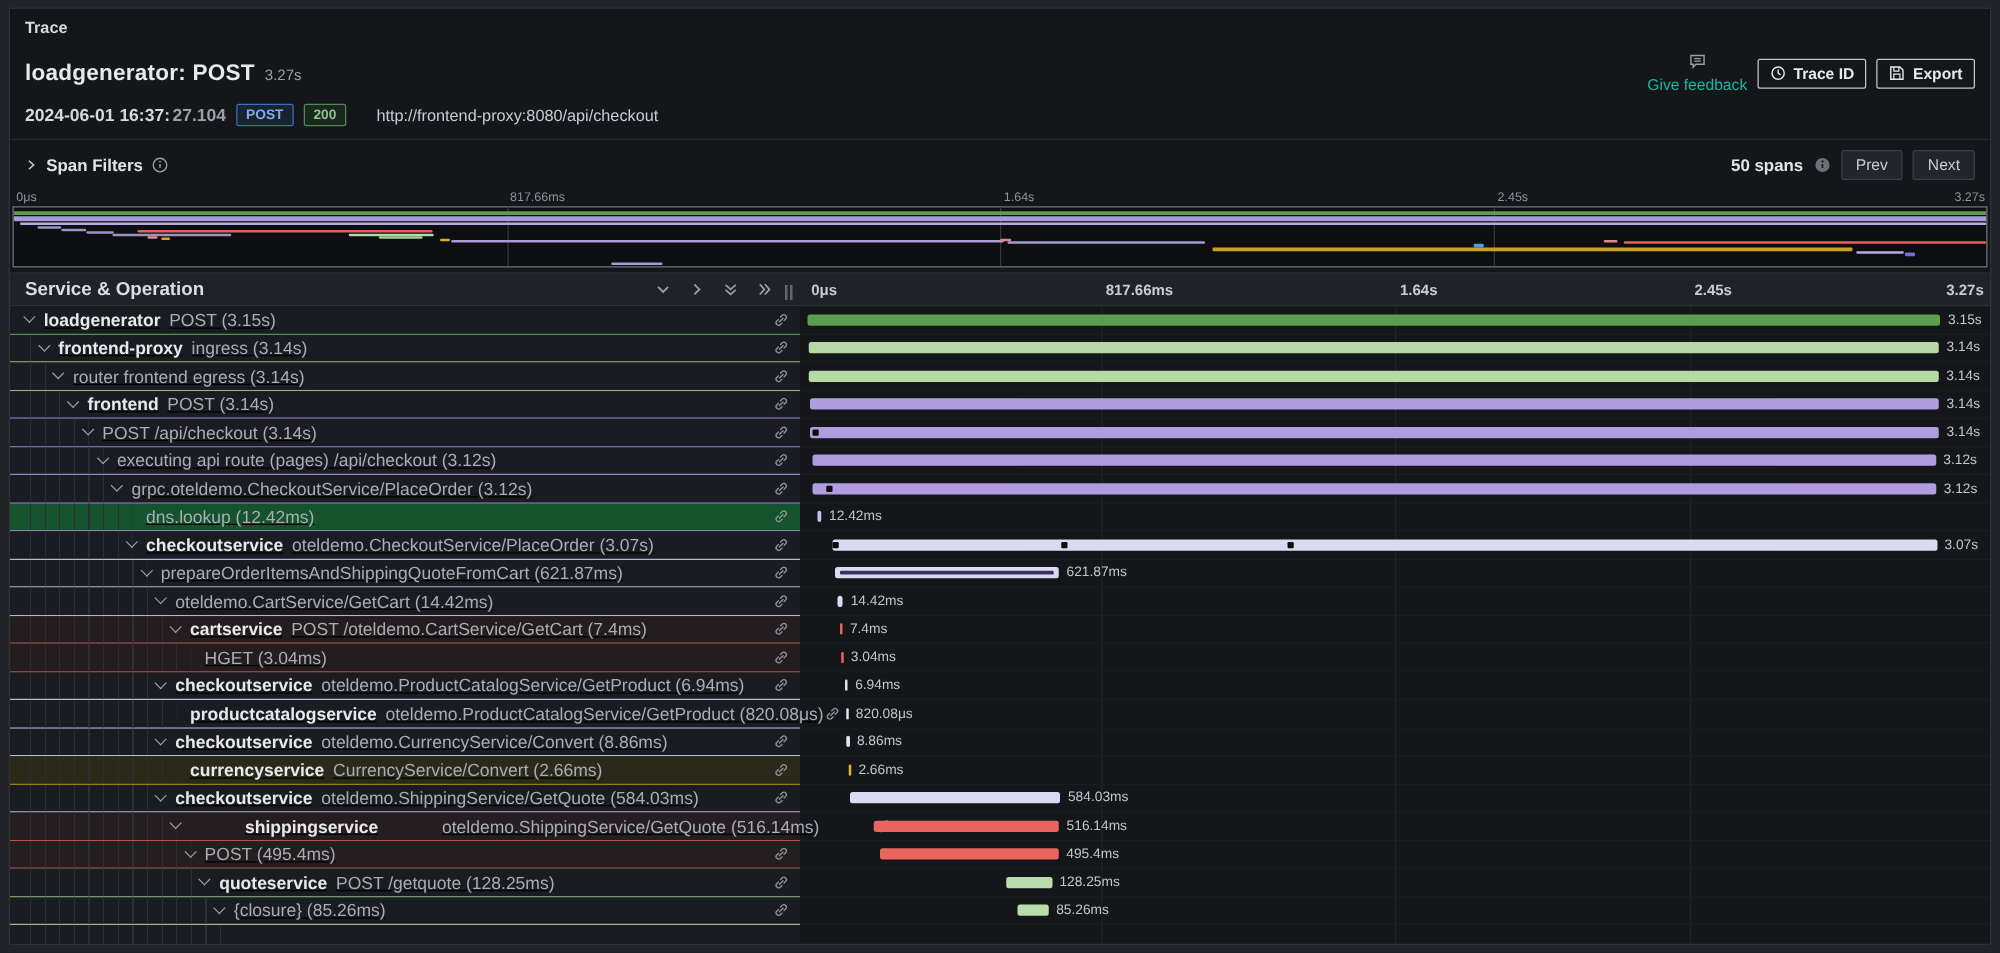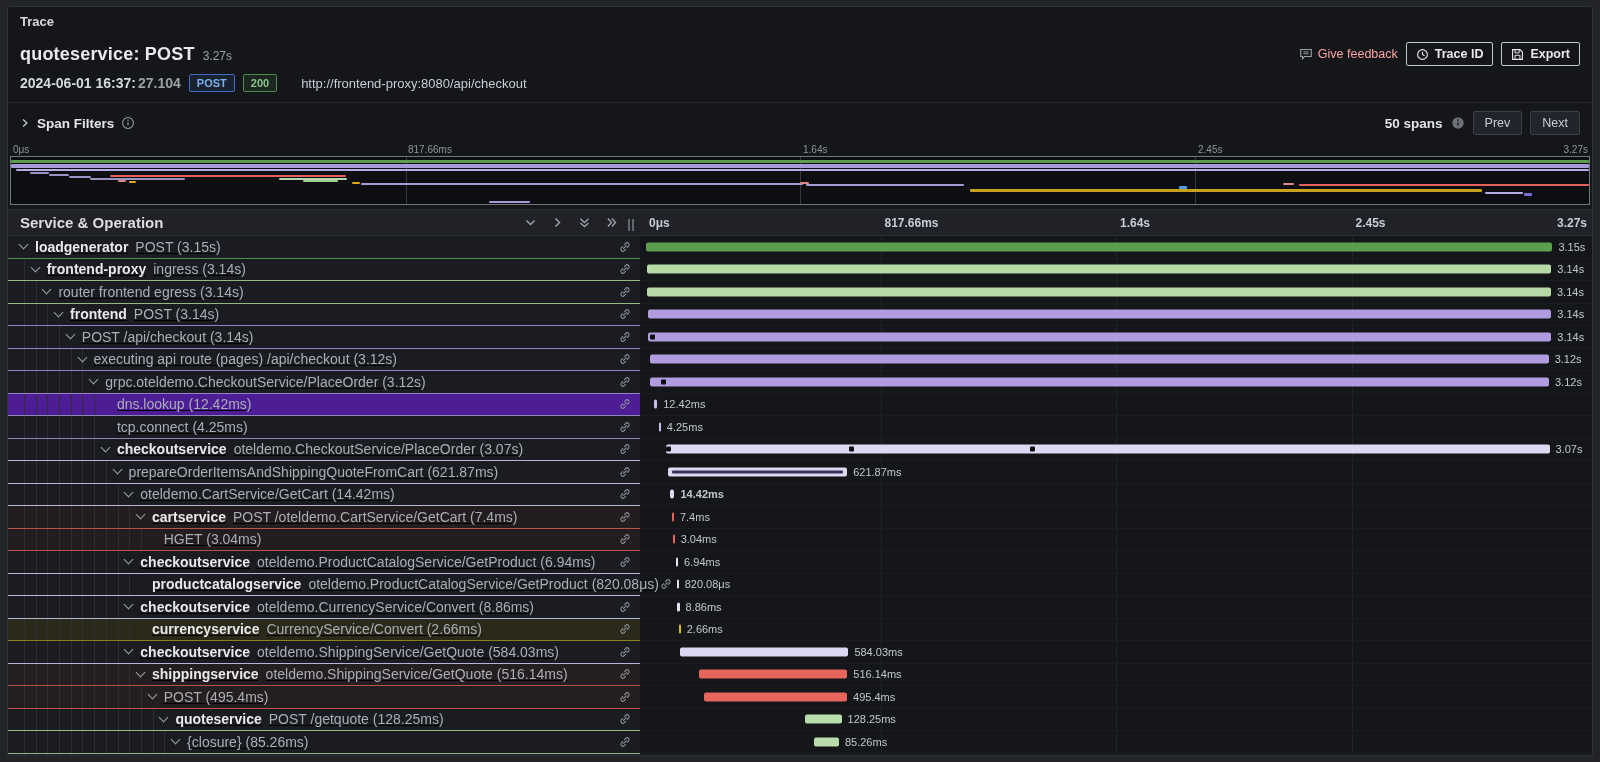--- a/index.html
+++ b/index.html
@@ -5,21 +5,21 @@
   * { box-sizing: border-box; margin: 0; padding: 0; }
   html,body { width:1600px; height:762px; background:#22242a; font-family:"Liberation Sans",sans-serif; overflow:hidden; }
   .panel { position:absolute; left:7px; top:6px; right:7px; bottom:6px; background:#141619; border:1px solid #2e3137; border-radius:2px; overflow:hidden; }
 
   .panel-title { padding:7px 12px 5px; font-size:13px; font-weight:600; color:#d8d9da; }
 
   .title-row { display:flex; align-items:center; padding:8px 12px 2px; }
   .title-row h1 { font-size:18px; font-weight:700; color:#e8e9ea; letter-spacing:.2px; }
   .trace-dur { font-size:12px; color:#9aa0a6; margin-left:8px; margin-top:3px; }
   .actions { margin-left:auto; display:flex; align-items:center; gap:8px; }
-  .feedback { display:flex; align-items:center; gap:5px; color:#fca5a5; font-size:12.5px; cursor:pointer; }
+  .feedback { display:flex; align-items:center; gap:5px; color:#14b8a6; font-size:12.5px; cursor:pointer;flex-direction:column; }
   .hbtn { display:flex; align-items:center; gap:6px; border:1px solid #c2c7cf; border-radius:2px; background:transparent; color:#e8e9ea; font-size:12.5px; font-weight:700; padding:4px 9px; cursor:pointer; font-family:inherit; }
 
   .sub-row { display:flex; align-items:center; gap:8px; padding:6px 12px 10px; }
   .dt-main { font-size:14px; color:#d5d9dd; font-weight:600; }
   .dt-ms { font-size:14px; color:#9aa0a6; font-weight:600; margin-left:-6px; }
   .badge { font-size:11px; font-weight:700; padding:2px 7px; border-radius:2px; }
   .badge.method { color:#7cb0e8; border:1px solid #3e6ec0; background:rgba(61,113,217,.13); }
   .badge.status { color:#8ac48d; border:1px solid #4f8a50; background:rgba(86,166,74,.12); }
   .url { font-size:13px; color:#c7cdd6;margin-left:16px; }
 
@@ -66,21 +66,21 @@
   .ic { display:block; }
 </style>
 </head>
 <body>
 
 <div class="panel">
 
   <div class="panel-title">Trace</div>
 
   <div class="title-row">
-    <h1>quoteservice: POST</h1>
+    <h1>loadgenerator: POST</h1>
     <span class="trace-dur">3.27s</span>
     <div class="actions">
       <span class="feedback">
         <svg class="ic" width="14" height="14" viewBox="0 0 16 16">
             <path d="M2 2.8h12v8H6.5L4 13.4v-2.6H2z" fill="none" stroke="#9aa0a6" stroke-width="1.3"></path>
             <path d="M5 5.6h6M5 7.8h6" stroke="#9aa0a6" stroke-width="1.1"></path>
           </svg>
         <span>Give feedback</span>
       </span>
       <button class="hbtn">
@@ -361,58 +361,37 @@
         <div class="time-cell">
           <div class="track">
             <div class="bar" style="left: 0.550459%; width: max(95.4128%, 2px); background: rgb(177, 156, 224);">
               <div class="evt" style="left: calc(1.41026% - 2px);"></div>
             </div>
             <span class="bar-label" style="left: calc(0.550459% + 6px + max(95.4128%, 2px));">3.12s</span>
           </div>
         </div>
       </div>
       <div class="row">
-        <div class="name-cell" style="background: #4c1d95; border-bottom: 1px solid rgb(141, 133, 181); padding-left: 108.9px;">
+        <div class="name-cell" style="background: #14532d; border-bottom: 1px solid rgb(141, 133, 181); padding-left: 108.9px;">
           <div class="guides" style="width: 81.9px;"></div>
           <span class="op">dns.lookup (12.42ms)</span>
           <span class="link-ic">
             <svg class="ic" width="14" height="14" viewBox="0 0 24 24">
               <g fill="none" stroke="#8e939b" stroke-width="1.8" stroke-linecap="round">
                 <path d="M9.5 14.5l5-5"></path>
                 <path d="M8.2 11.2l-2.4 2.4a3.4 3.4 0 0 0 4.8 4.8l2.4-2.4"></path>
                 <path d="M15.8 12.8l2.4-2.4a3.4 3.4 0 0 0-4.8-4.8l-2.4 2.4"></path>
               </g>
             </svg>
           </span>
         </div>
         <div class="time-cell">
           <div class="track">
             <div class="bar" style="left: 0.917431%; width: max(0.379817%, 2px); background: rgb(200, 192, 234);"></div>
             <span class="bar-label" style="left: calc(0.917431% + 6px + max(0.379817%, 2px));">12.42ms</span>
-          </div>
-        </div>
-      </div>
-      <div class="row">
-        <div class="name-cell" style="background: rgb(26, 28, 33); border-bottom: 1px solid rgb(141, 133, 181); padding-left: 108.9px;">
-          <div class="guides" style="width: 81.9px;"></div>
-          <span class="op">tcp.connect (4.25ms)</span>
-          <span class="link-ic">
-            <svg class="ic" width="14" height="14" viewBox="0 0 24 24">
-              <g fill="none" stroke="#8e939b" stroke-width="1.8" stroke-linecap="round">
-                <path d="M9.5 14.5l5-5"></path>
-                <path d="M8.2 11.2l-2.4 2.4a3.4 3.4 0 0 0 4.8 4.8l2.4-2.4"></path>
-                <path d="M15.8 12.8l2.4-2.4a3.4 3.4 0 0 0-4.8-4.8l-2.4 2.4"></path>
-              </g>
-            </svg>
-          </span>
-        </div>
-        <div class="time-cell">
-          <div class="track">
-            <div class="bar" style="left: 1.46789%; width: max(0.129969%, 2px); background: rgb(200, 192, 234);"></div>
-            <span class="bar-label" style="left: calc(1.46789% + 6px + max(0.129969%, 2px));">4.25ms</span>
           </div>
         </div>
       </div>
       <div class="row">
         <div class="name-cell" style="background: rgb(26, 28, 33); border-bottom: 1px solid rgb(185, 179, 214); padding-left: 93.9px;">
           <div class="guides" style="width: 81.9px;"></div>
           <span class="chev"></span>
           <span class="svc">checkoutservice</span>
           <span class="op">oteldemo.CheckoutService/PlaceOrder (3.07s)</span>
           <span class="link-ic">
@@ -473,21 +452,21 @@
                 <path d="M15.8 12.8l2.4-2.4a3.4 3.4 0 0 0-4.8-4.8l-2.4 2.4"></path>
               </g>
             </svg>
           </span>
         </div>
         <div class="time-cell">
           <div class="track">
             <div class="bar" style="left: 2.69113%; width: max(0.440979%, 2px); background: rgb(222, 217, 243);">
               <div class="stripe"></div>
             </div>
-            <span class="bar-label" style="left: calc(2.69113% + 6px + max(0.440979%, 2px)); font-weight: bold;">14.42ms</span>
+            <span class="bar-label" style="left: calc(2.69113% + 6px + max(0.440979%, 2px));">14.42ms</span>
           </div>
         </div>
       </div>
       <div class="row">
         <div class="name-cell" style="background: rgb(35, 29, 32); border-bottom: 1px solid rgb(183, 83, 73); padding-left: 129px;">
           <div class="guides" style="width: 117px;"></div>
           <span class="chev"></span>
           <span class="svc">cartservice</span>
           <span class="op">POST /oteldemo.CartService/GetCart (7.4ms)</span>
           <span class="link-ic">
@@ -635,21 +614,21 @@
           </span>
         </div>
         <div class="time-cell">
           <div class="track">
             <div class="bar" style="left: 3.73089%; width: max(17.8602%, 2px); background: rgb(220, 216, 242);"></div>
             <span class="bar-label" style="left: calc(3.73089% + 6px + max(17.8602%, 2px));">584.03ms</span>
           </div>
         </div>
       </div>
       <div class="row">
-        <div class="name-cell" style="background: rgb(36, 30, 33); border-bottom: 1px solid rgb(183, 83, 73); padding-left: 129px;">
+        <div class="name-cell" style="background: rgb(36, 30, 33); border-bottom: 1px solid rgb(183, 83, 73); padding-left: 129px; gap: 44px;">
           <div class="guides" style="width: 117px;"></div>
           <span class="chev"></span>
           <span class="svc">shippingservice</span>
           <span class="op">oteldemo.ShippingService/GetQuote (516.14ms)</span>
           <span class="link-ic">
             <svg class="ic" width="14" height="14" viewBox="0 0 24 24">
               <g fill="none" stroke="#8e939b" stroke-width="1.8" stroke-linecap="round">
                 <path d="M9.5 14.5l5-5"></path>
                 <path d="M8.2 11.2l-2.4 2.4a3.4 3.4 0 0 0 4.8 4.8l2.4-2.4"></path>
                 <path d="M15.8 12.8l2.4-2.4a3.4 3.4 0 0 0-4.8-4.8l-2.4 2.4"></path>

